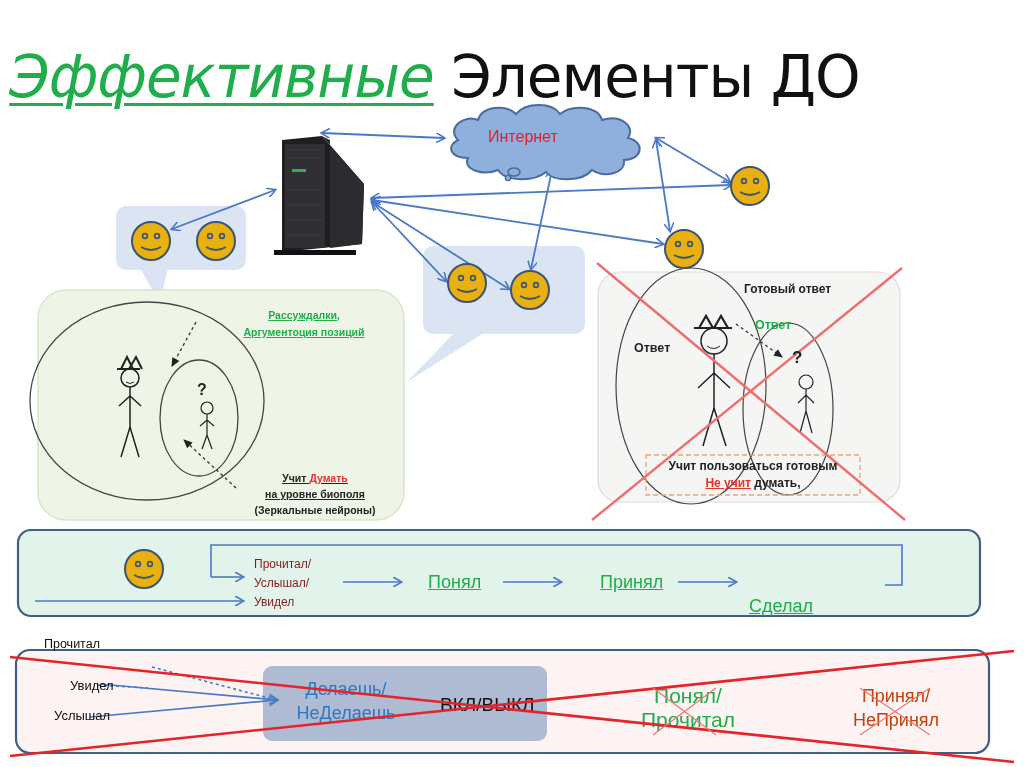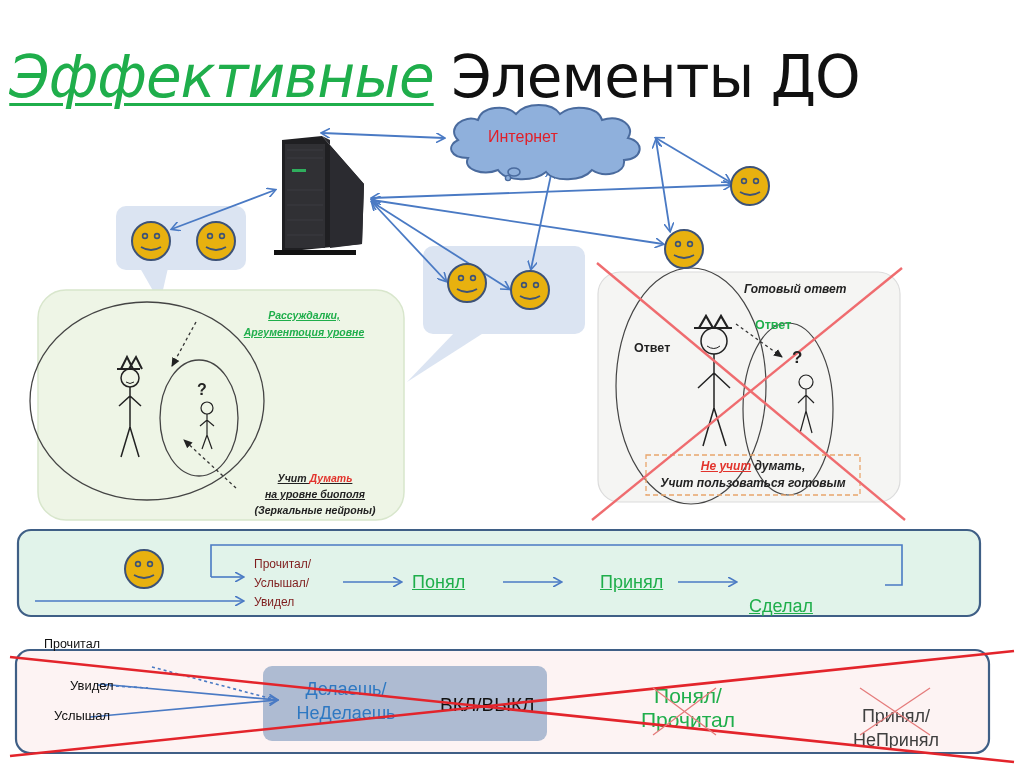--- a/index.html
+++ b/index.html
@@ -3,21 +3,21 @@
 <meta charset="utf-8">
 <style>
   html,body{margin:0;padding:0;background:#fff;}
   body{width:1024px;height:767px;position:relative;overflow:hidden;font-family:"Liberation Sans",sans-serif;}
   .abs{position:absolute;}
   #title{left:0;top:42px;width:869px;text-align:center;font-size:58px;line-height:70px;color:#111;font-family:"DejaVu Sans",sans-serif;letter-spacing:-1px;}
   #title .eff{color:#1fae4b;font-style:italic;text-decoration:underline;text-decoration-thickness:3px;text-underline-offset:6px;}
   svg.main{position:absolute;left:0;top:0;}
   .t{position:absolute;white-space:nowrap;}
   .lbl-green{color:#1fae4b;text-decoration:underline;}
-  .it{font-style:italic;}
+  .it{}
 </style>
 </head>
 <body>
 
 <div id="title" class="abs"><span class="eff">Эффективные</span><span> Элементы ДО</span></div>
 
 <svg class="main" width="1024" height="767" viewBox="0 0 1024 767">
   <defs>
     <marker id="ah" markerWidth="10" markerHeight="10" refX="8" refY="5" orient="auto-start-reverse" markerUnits="userSpaceOnUse">
       <path d="M0,0 L9,5 L0,10" fill="none" stroke="#4a7ac4" stroke-width="1.6"></path>
@@ -150,60 +150,60 @@
       <line x1="100" y1="684" x2="277" y2="700" marker-end="url(#ah)"></line>
       <line x1="90" y1="717" x2="277" y2="700" marker-end="url(#ah)"></line>
     </g>
   </g>
 </svg>
 
 <div class="t" style="left:488px;top:128px;font-size:16px;color:#e0202a;">Интернет</div>
 
 <div class="t it" style="left:229px;top:307px;width:150px;text-align:center;font-size:10.5px;line-height:17px;color:#1fae4b;font-weight:bold;">
   <div class="lbl-green">Рассуждалки,</div>
-  <div class="lbl-green">Аргументоция уровне</div>
+  <div class="lbl-green">Аргументоция позиций</div>
 </div>
 <div class="t" style="left:197px;top:381px;font-size:16px;font-weight:bold;color:#222;">?</div>
 <div class="t it" style="left:230px;top:470px;width:170px;text-align:center;font-size:10.5px;line-height:16px;color:#222;font-weight:bold;">
   <div style="text-decoration:underline;"><span>Учит </span><span style="color:#e2332c;">Думать</span></div>
   <div style="text-decoration:underline;">на уровне биополя</div>
   <div>(Зеркальные нейроны)</div>
 </div>
 
 <div class="t it" style="left:744px;top:282px;font-size:12px;font-weight:bold;color:#222;">Готовый ответ</div>
 <div class="t" style="left:634px;top:341px;font-size:12.5px;font-weight:bold;color:#222;">Ответ</div>
 <div class="t" style="left:755px;top:318px;font-size:12.5px;font-weight:bold;color:#1fae4b;">Ответ</div>
 <div class="t" style="left:792px;top:348px;font-size:17px;font-weight:bold;color:#222;">?</div>
 <div class="t it" style="left:646px;top:458px;width:214px;text-align:center;font-size:12px;line-height:17px;font-weight:bold;color:#222;">
+  <div>Учит пользоваться готовым</div>
   <div><span style="color:#e2332c;text-decoration:underline;">Не учит</span><span> думать,</span></div>
-  <div>Учит пользоваться готовым</div>
 </div>
 
 <div class="t" style="left:254px;top:555px;font-size:12px;line-height:19px;color:#7f1d1d;">
   <div>Прочитал/</div>
   <div>Услышал/</div>
   <div>Увидел</div>
 </div>
-<div class="t lbl-green" style="left:412px;top:572px;font-size:18px;">Понял</div>
+<div class="t lbl-green" style="left:428px;top:572px;font-size:18px;">Понял</div>
 <div class="t lbl-green" style="left:600px;top:572px;font-size:18px;">Принял</div>
 <div class="t lbl-green" style="left:749px;top:596px;font-size:18px;">Сделал</div>
 
 <div class="t" style="left:44px;top:637px;font-size:12.5px;color:#111;">Прочитал</div>
 <div class="t" style="left:70px;top:678px;font-size:13px;color:#111;">Увидел</div>
 <div class="t" style="left:54px;top:708px;font-size:13px;color:#111;">Услышал</div>
 <div class="t" style="left:276px;top:677px;width:140px;text-align:center;font-size:18px;line-height:24px;color:#2e78c2;">
   <div>Делаешь/</div>
   <div>НеДелаешь</div>
 </div>
 <div class="t" style="left:440px;top:694px;font-size:19px;color:#111;">ВКЛ/ВЫКЛ</div>
 <div class="t" style="left:638px;top:684px;width:100px;text-align:center;font-size:21px;line-height:24px;color:#1fae4b;">
   <div>Понял/</div>
   <div>Прочитал</div>
 </div>
-<div class="t" style="left:836px;top:684px;width:120px;text-align:center;font-size:18px;line-height:24px;color:#404040;margin-top:20px;">
+<div class="t" style="left:836px;top:684px;width:120px;text-align:center;font-size:18px;line-height:24px;color:#c2410c;">
   <div>Принял/</div>
   <div>НеПринял</div>
 </div>
 
 <svg class="main" width="1024" height="767" viewBox="0 0 1024 767" style="pointer-events:none">
   <g stroke="#e3242b" stroke-width="2.6">
     <line x1="10" y1="657" x2="1014" y2="762"></line>
     <line x1="10" y1="756" x2="1014" y2="651"></line>
   </g>
   <g stroke="#e57b7b" stroke-width="1.3">

